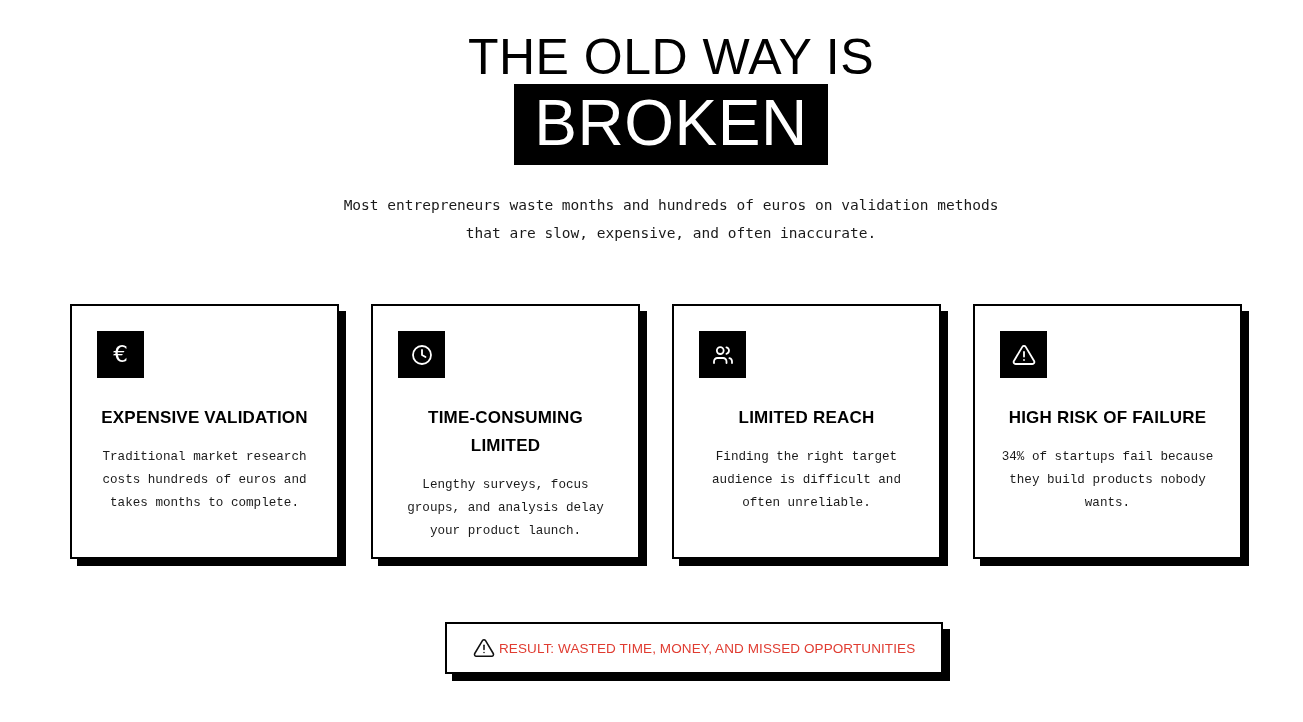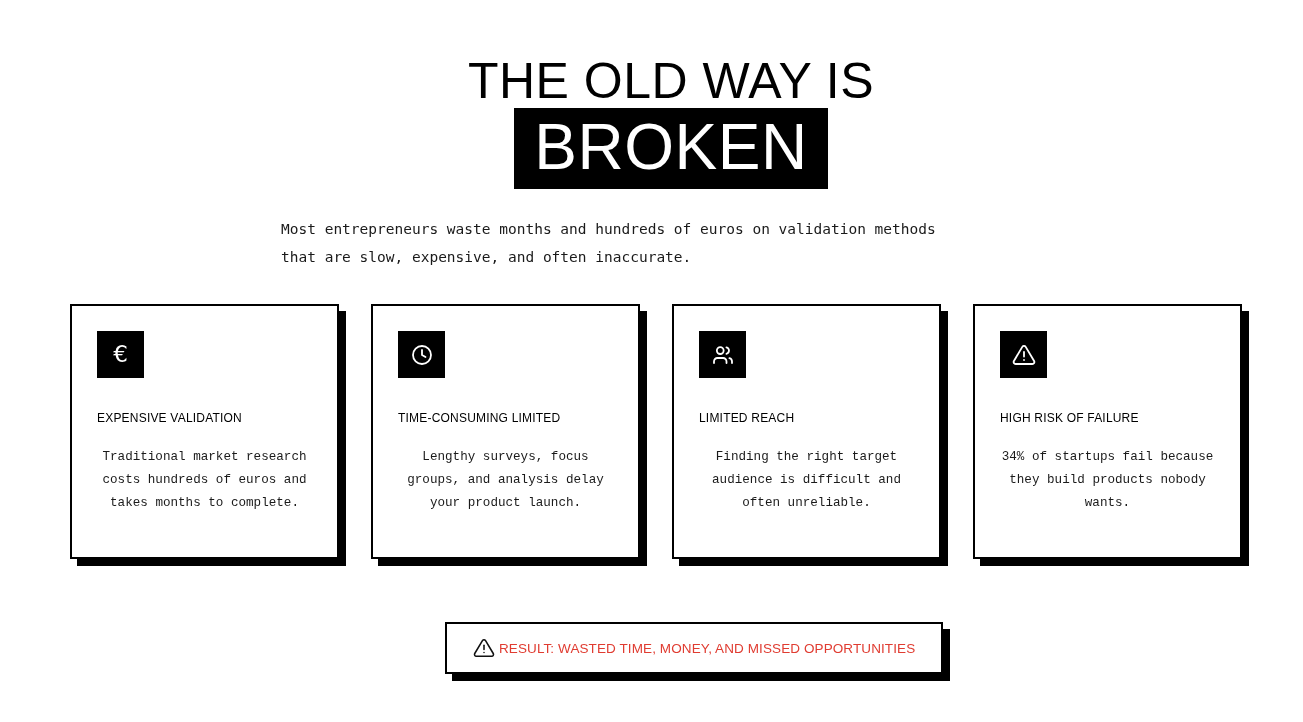--- a/index.html
+++ b/index.html
@@ -13,21 +13,21 @@
 
   body {
     font-family: "Liberation Sans", sans-serif;
     color: #000000;
     position: relative;
   }
 
   
   .hero {
     text-align: center;
-    padding-top: 56px;
+    padding-top: 32px;
     margin-left: 39px;
   }
 
   .hero-line-1 {
     font-family: "Liberation Sans", sans-serif;
     font-size: 50px;
     font-weight: 300;
     letter-spacing: 0.5px;
     line-height: 1.0;
     color: #000000;
@@ -47,21 +47,21 @@
     font-size: 64px;
     font-weight: 300;
     letter-spacing: 0.5px;
     padding: 7px 20px 10px 20px;
   }
 
   
   .subtitle {
     margin: 26px auto 0 auto;
     width: 780px;
-    text-align: left;
+    text-align: center;
     font-family: "DejaVu Sans Mono", "Liberation Mono", monospace;
     font-size: 14.5px;
     line-height: 28px;
     color: #1a1a1a;
     letter-spacing: 0px;
   }
   .subtitle span { display: block; }
 
   
   .cards {
@@ -96,23 +96,24 @@
   .euro-glyph {
     font-family: "DejaVu Sans", sans-serif;
     font-size: 23px;
     font-weight: 400;
     line-height: 1;
     color: #ffffff;
   }
 
   .card-title {
     margin-top: 26px;
-    font-family: "Liberation Sans", sans-serif;
-    font-size: 12px;
-    font-weight: 400;
+    text-align: center;
+    font-family: "Liberation Sans", sans-serif;
+    font-size: 17px;
+    font-weight: 700;
     letter-spacing: 0.2px;
     line-height: 28px;
     color: #000000;
     padding-right: 7px;
   }
 
   .card-body {
     margin-top: 14px;
     text-align: center;
     font-family: Liberation Mono, monospace;

